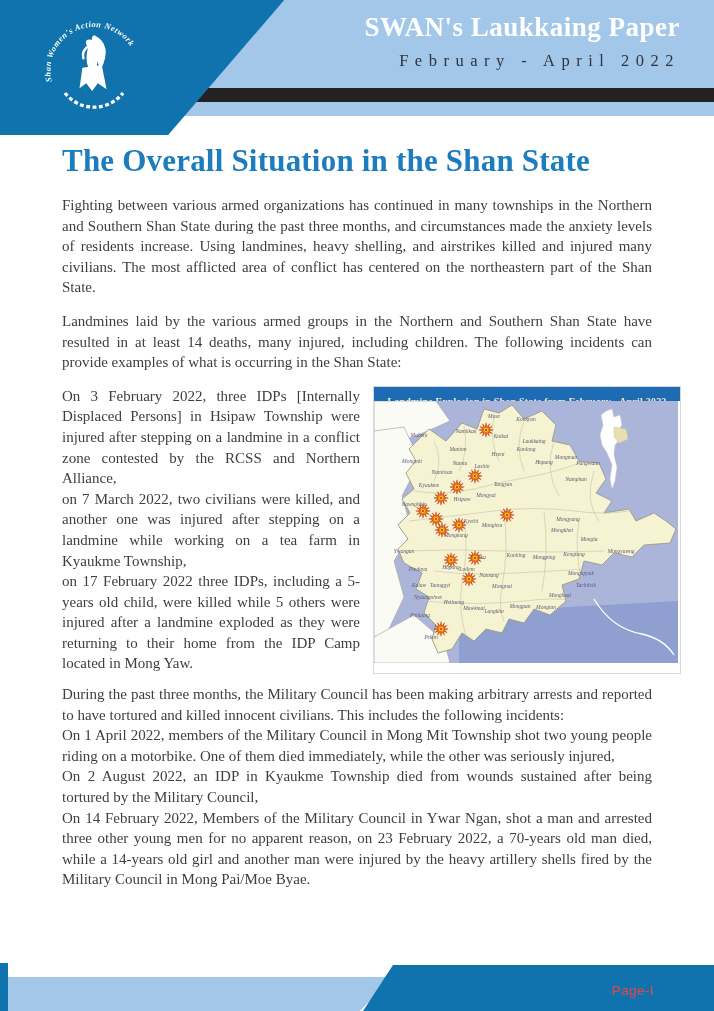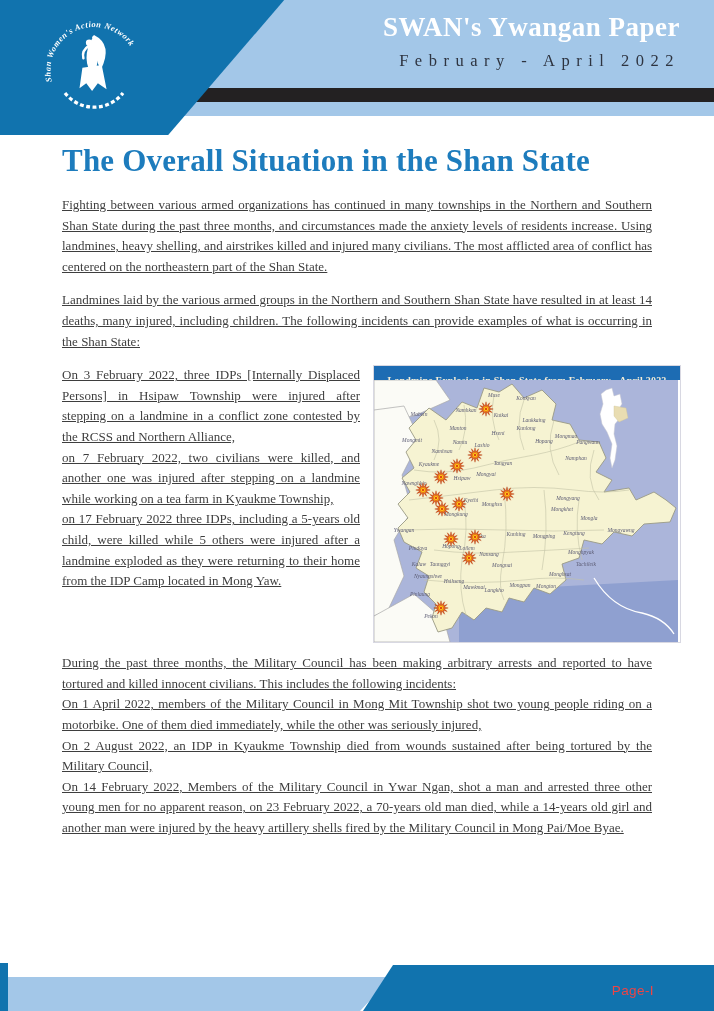--- a/index.html
+++ b/index.html
@@ -14,21 +14,21 @@
   .logo{position:absolute;top:6px;left:34px;width:120px;height:116px;}
   .hdr-text{position:absolute;top:12px;right:34px;text-align:right;}
   .hdr-title{font-family:"Liberation Serif",serif;font-weight:bold;font-size:27px;color:#ffffff;
              letter-spacing:.5px;margin:0;}
   .hdr-sub{font-family:Liberation Serif, serif;font-size:16.5px;color:#2e3440;
            letter-spacing:6.5px;margin-top:8px;white-space:nowrap;}
   
   main{position:absolute;top:133px;left:62px;width:590px;}
   h2.head{color:var(--heading-blue);font-family:"Liberation Serif",serif;font-weight:bold;
           font-size:31px;margin:10px 0 16px 0;letter-spacing:.2px;}
-  p.body{font-size:13px;line-height:20.6px;text-align:justify;color:var(--body-text);margin:0 0 13px 0;text-decoration:underline;}
+  p.body{font-size:15px;line-height:20.6px;text-align:justify;color:var(--body-text);margin:0 0 13px 0;}
   p.tight{margin:0;}
   .two-col{display:flex;gap:13px;margin:2px 0 10px 0;}
   .left-col{width:298px;flex:0 0 auto;}
   
   figure.map{margin:0;width:306px;flex:0 0 auto;border:1px solid #d8d8e2;}
   .map-title{background:var(--map-bar);color:#f2ecd7;font-family:"Liberation Serif",serif;
              font-weight:bold;font-size:10px;text-align:center;height:14px;line-height:29px;
              letter-spacing:.2px;}
   .map-svg{display:block;background:var(--map-bg);}
   .twp{font-family:"Liberation Serif",serif;font-style:italic;font-size:5.5px;fill:#5c5c74;text-anchor:middle;}
@@ -64,34 +64,34 @@
         <path d="M60,30 Q80,40 67,66 Q60,52 58,32 Z" fill="#ffffff"></path>
         <path d="M58,34 Q46,54 59,74 Q68,54 60,34 Z" fill="#ffffff"></path>
         <circle cx="55" cy="38" r="3.4" fill="#ffffff"></circle>
         <path d="M55,41 Q47,46 49,54" stroke="#ffffff" stroke-width="2.6" fill="none" stroke-linecap="round"></path>
         <path d="M56,41 Q60,56 55,66" stroke="#ffffff" stroke-width="3.2" fill="none" stroke-linecap="round"></path>
         <path d="M48,64 L68,61 L73,86 L64,80 L58,88 L52,80 L45,85 Z" fill="#ffffff"></path>
         <use href="#arcBot" stroke="#ffffff" stroke-width="3.4" stroke-dasharray="4 2.6" fill="none"></use>
       </svg>
     </div>
     <div class="hdr-text">
-      <h1 class="hdr-title">SWAN's Ywangan Paper</h1>
+      <h1 class="hdr-title">SWAN's Laukkaing Paper</h1>
       <div class="hdr-sub">February - April 2022</div>
     </div>
   </header>
 
   <main>
     <h2 class="head">The Overall Situation in the Shan State</h2>
     <p class="body">Fighting between various armed organizations has continued in many townships in the Northern and Southern Shan State during the past three months, and circumstances made the anxiety levels of residents increase. Using landmines, heavy shelling, and airstrikes killed and injured many civilians. The most afflicted area of conflict has centered on the northeastern part of the Shan State.</p>
     <p class="body">Landmines laid by the various armed groups in the Northern and Southern Shan State have resulted in at least 14 deaths, many injured, including children. The following incidents can provide examples of what is occurring in the Shan State:</p>
 
     <div class="two-col">
       <div class="left-col">
         <p class="body tight">On 3 February 2022, three IDPs [Internally Displaced Persons] in Hsipaw Township were injured after stepping on a landmine in a conflict zone contested by the RCSS and Northern Alliance,</p>
-        <p class="body tight">on 7 February 2022, two civilians were killed, and another one was injured after stepping on a landmine while working on a tea farm in Kyaukme Township,</p>
+        <p class="body tight">on 7 March 2022, two civilians were killed, and another one was injured after stepping on a landmine while working on a tea farm in Kyaukme Township,</p>
         <p class="body tight">on 17 February 2022 three IDPs, including a 5-years old child, were killed while 5 others were injured after a landmine exploded as they were returning to their home from the IDP Camp located in Mong Yaw.</p>
       </div>
 
       <figure class="map">
         <div class="map-title">Landmine Explosion in Shan State from February - April 2022</div>
         <svg id="mapSvg" class="map-svg" width="304" height="262" viewBox="0 0 304 262">
           <defs>
             <symbol id="boom" viewBox="-10 -10 20 20">
               <path d="M9,0 3.9,1 7.8,4.5 2.8,2.8 4.5,7.8 1,3.9 0,9 -1,3.9 -4.5,7.8 -2.8,2.8 -7.8,4.5 -3.9,1 -9,0 -3.9,-1 -7.8,-4.5 -2.8,-2.8 -4.5,-7.8 -1,-3.9 0,-9 1,-3.9 4.5,-7.8 2.8,-2.8 7.8,-4.5 3.9,-1 Z" fill="#e1470f" stroke="#a83205" stroke-width="0.5"></path>
               <path d="M9,0 3.9,1 7.8,4.5 2.8,2.8 4.5,7.8 1,3.9 0,9 -1,3.9 -4.5,7.8 -2.8,2.8 -7.8,4.5 -3.9,1 -9,0 -3.9,-1 -7.8,-4.5 -2.8,-2.8 -4.5,-7.8 -1,-3.9 0,-9 1,-3.9 4.5,-7.8 2.8,-2.8 7.8,-4.5 3.9,-1 Z" transform="scale(0.55)" fill="#ffd21c"></path>

